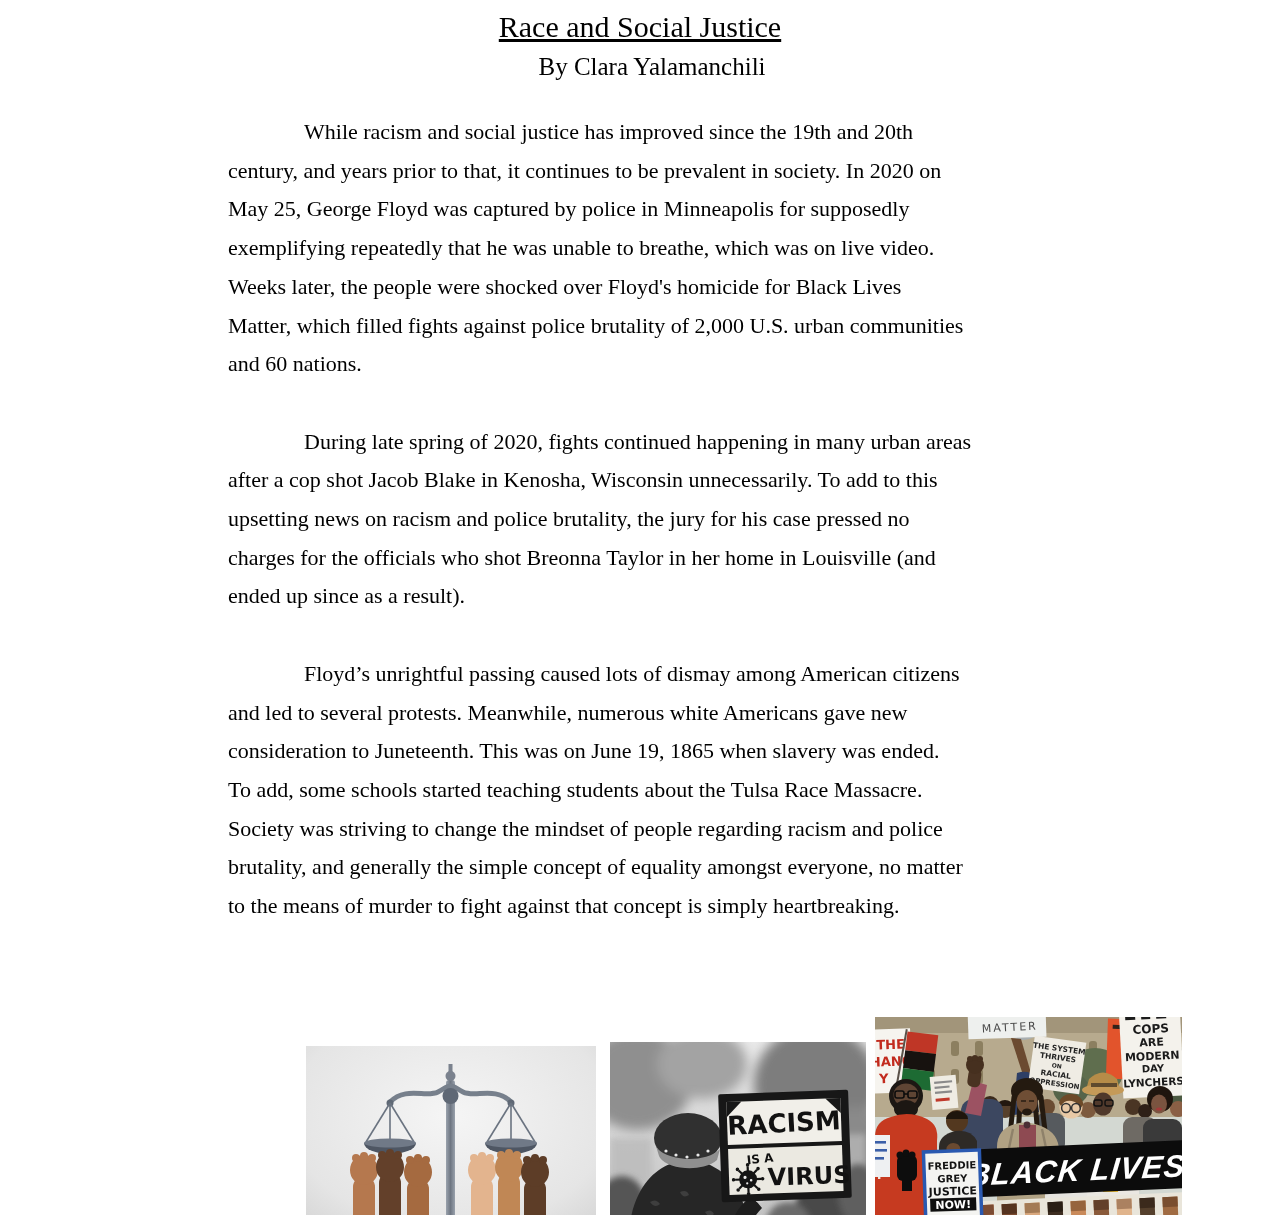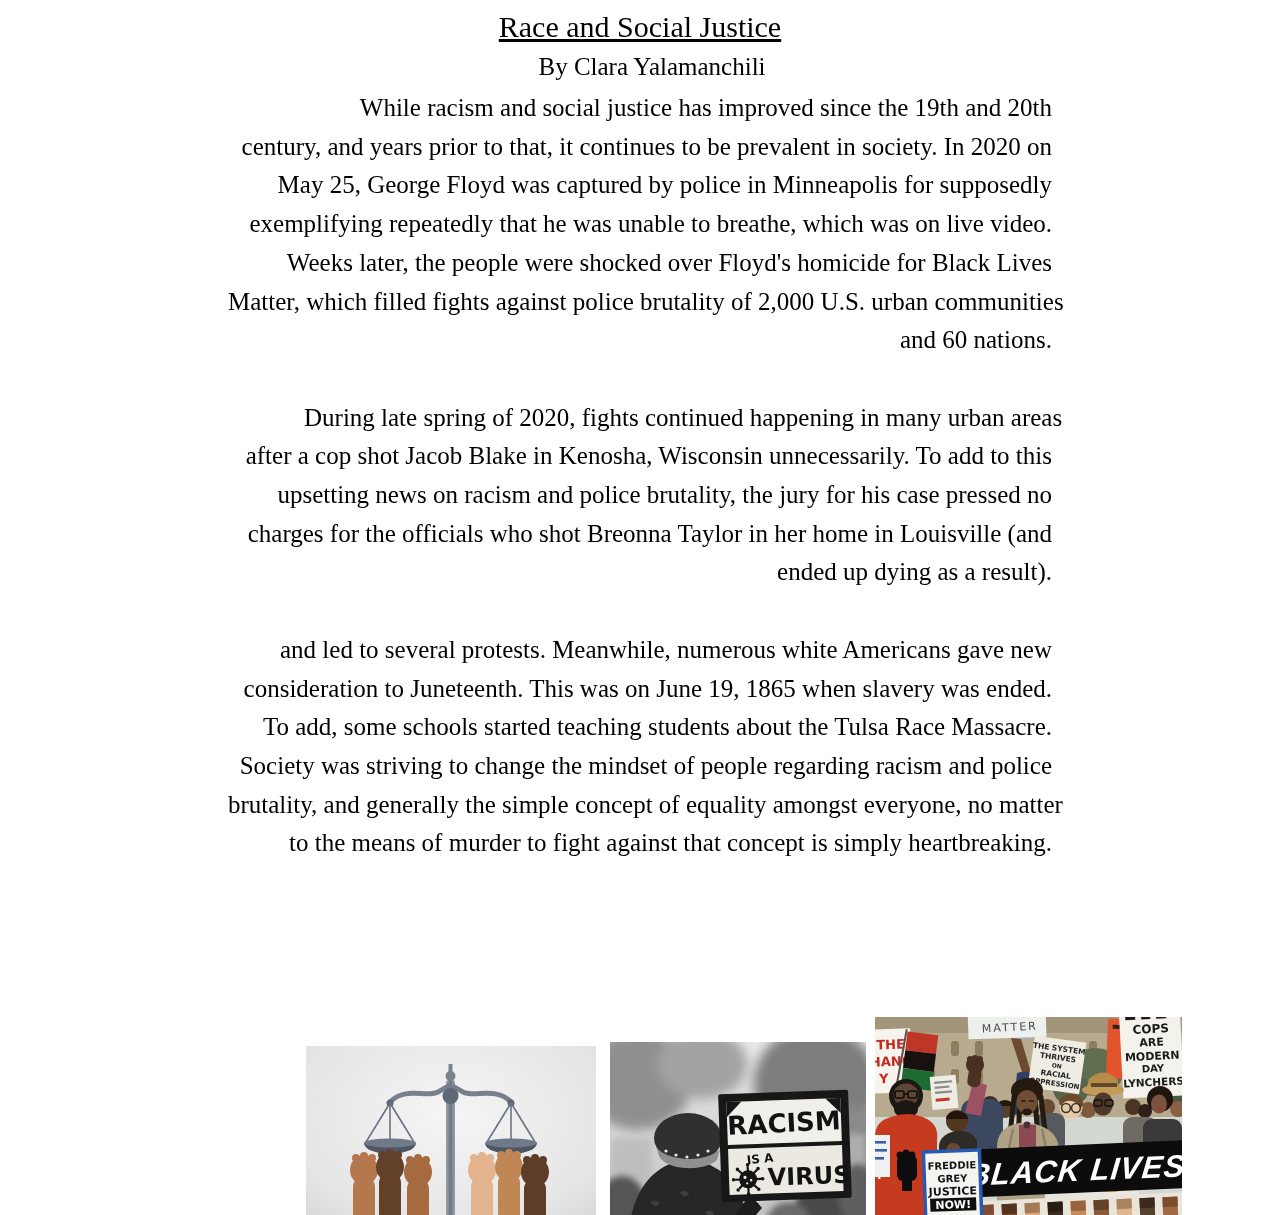--- a/index.html
+++ b/index.html
@@ -5,21 +5,21 @@
   * { margin:0; padding:0; box-sizing:border-box; }
   html,body { background:#fff; }
   .page {
     position:relative; width:1124px; height:1215px; margin:0 auto;
     background:#ffffff; overflow:hidden; color:#000;
     font-family:"Liberation Serif", serif;
   }
   .title { padding-top:5px; text-align:center; font-size:30px; font-weight:400; line-height:44px; }
   .title span { text-decoration:underline; }
   .byline { text-align:center; font-size:25px; line-height:36px;padding-left:24px; }
-  .body-text { padding:0 150px; margin-top:4px; font-size:25px; line-height:38.7px;text-align:right; }
+  .body-text { padding:0 150px; margin-top:28px; font-size:22px; line-height:38.7px; }
   .para { margin:0 0 38.7px 0; }
   .para:last-child { margin-bottom:0; }
   .line { white-space:pre; }
   .indent { padding-left:76px; }
   .fig { position:absolute; overflow:hidden; }
   #fig1 { left:228px; top:1046px; width:290px; height:200px; }
   #fig2 { left:532px; top:1042px; width:256px; height:200px; }
   #fig3 { left:797px; top:1017px; width:307px; height:230px; }
   .fig svg { display:block; width:100%; height:100%; }
   text { user-select:none; }
@@ -40,23 +40,24 @@
         <div class="line">exemplifying repeatedly that he was unable to breathe, which was on live video.</div>
         <div class="line">Weeks later, the people were shocked over Floyd's homicide for Black Lives</div>
         <div class="line">Matter, which filled fights against police brutality of 2,000 U.S. urban communities</div>
         <div class="line">and 60 nations.</div>
       </div>
       <div class="para">
         <div class="line indent">During late spring of 2020, fights continued happening in many urban areas</div>
         <div class="line">after a cop shot Jacob Blake in Kenosha, Wisconsin unnecessarily. To add to this</div>
         <div class="line">upsetting news on racism and police brutality, the jury for his case pressed no</div>
         <div class="line">charges for the officials who shot Breonna Taylor in her home in Louisville (and</div>
-        <div class="line">ended up dying as a result).</div>
+        <div class="line">ended up since as a result).</div>
       </div>
       <div class="para">
+        <div class="line indent">Floyd’s unrightful passing caused lots of dismay among American citizens</div>
         <div class="line">and led to several protests. Meanwhile, numerous white Americans gave new</div>
         <div class="line">consideration to Juneteenth. This was on June 19, 1865 when slavery was ended.</div>
         <div class="line">To add, some schools started teaching students about the Tulsa Race Massacre.</div>
         <div class="line">Society was striving to change the mindset of people regarding racism and police</div>
         <div class="line">brutality, and generally the simple concept of equality amongst everyone, no matter</div>
         <div class="line">to the means of murder to fight against that concept is simply heartbreaking.</div>
       </div>
     </div>
 
   <div class="fig" id="fig1">

